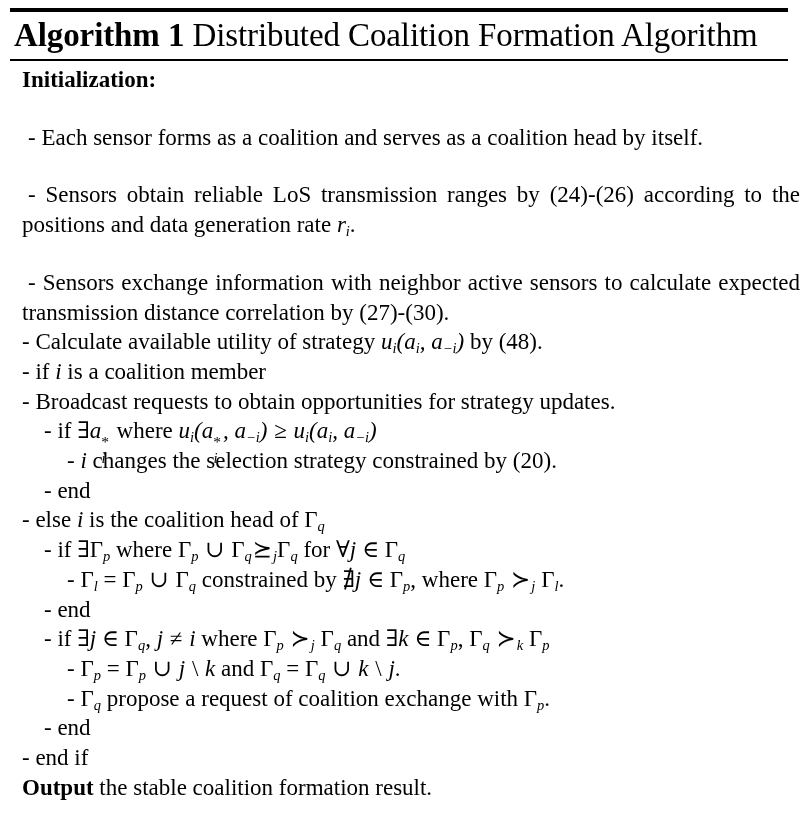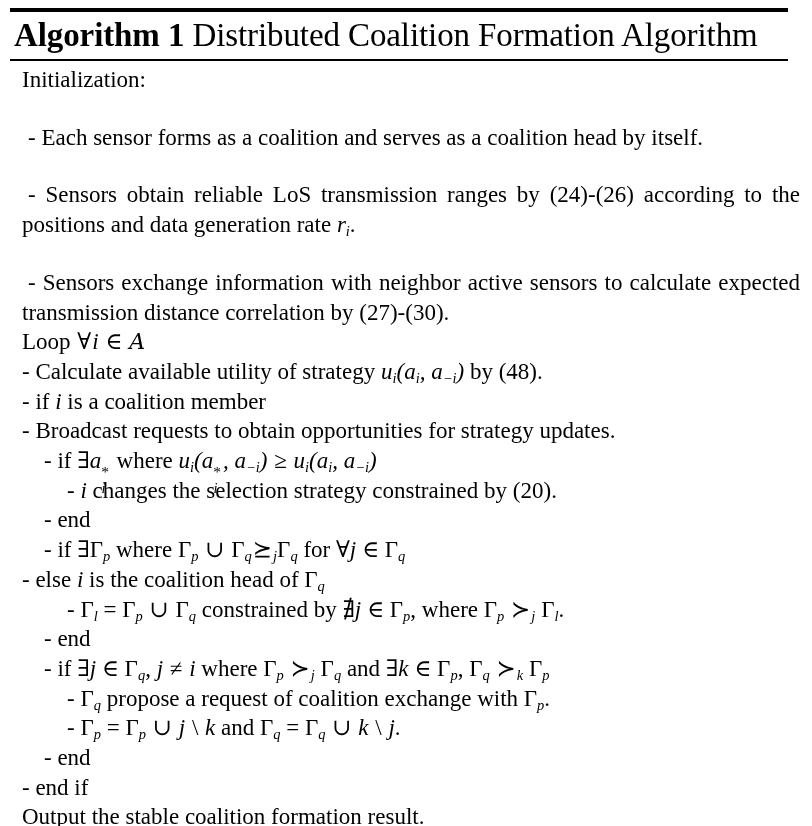--- a/index.html
+++ b/index.html
@@ -66,21 +66,21 @@
     text-align: justify;
     text-align-last: left;
     white-space: normal;
     text-indent: 6px;
     margin-top: 28px;
   }
   .para.tight {
     text-indent: 4px;
   }
 
-  .kw { font-weight: normal; }
+  .kw { font-weight: bold; }
 
   
   .lvl0 { padding-left: 12px; }
   .lvl1 { padding-left: 34px; }
   .lvl2 { padding-left: 57px; }
 
   
   .mi  { font-style: italic; }
   .cal {
     font-family: "DejaVu Serif", serif;
@@ -143,26 +143,20 @@
     </div>
 
     <div class="para">
       <span>- Sensors obtain reliable LoS transmission ranges by (24)-(26) according to the positions and data generation rate </span><span class="mi">r</span><sub class="mi">i</sub><span>.</span>
     </div>
 
     <div class="para">
       <span>- Sensors exchange information with neighbor active sensors to calculate expected transmission distance correlation by (27)-(30).</span>
     </div>
 
-    <div class="line lvl0">
-      <span class="kw">Loop</span>
-      <span class="op">∀</span><span class="mi">i</span>
-      <span class="op">∈</span>
-      <span class="cal">A</span>
-    </div>
 
 
     <div class="line lvl0">
       <span>- Calculate available utility of strategy </span><span class="mi">u</span><sub class="mi">i</sub><span class="mi">(a</span><sub class="mi">i</sub><span class="mi">, a</span><sub class="mi">−i</sub><span class="mi">)</span><span> by (48).</span>
     </div>
 
     <div class="line lvl0">
       <span>- if </span><span class="mi">i</span><span> is a coalition member</span>
     </div>
 
@@ -175,48 +169,48 @@
     </div>
 
     <div class="line lvl2">
       <span>- </span><span class="mi">i</span><span> changes the selection strategy constrained by (20).</span>
     </div>
 
     <div class="line lvl1">
       <span>- end</span>
     </div>
 
+    <div class="line lvl0">
+      <span>- else </span><span class="mi">i</span><span> is the coalition head of </span><span class="gm">Γ</span><sub class="mi">q</sub>
+    </div>
+
     <div class="line lvl1">
       <span>- if ∃Γ</span><sub class="mi">p</sub><span> where Γ</span><sub class="mi">p</sub> <span class="op">∪</span> <span class="gm">Γ</span><sub class="mi">q</sub><span class="op">⪰</span><sub class="mi">j</sub><span class="gm">Γ</span><sub class="mi">q</sub><span> for ∀</span><span class="mi">j</span><span> ∈ Γ</span><sub class="mi">q</sub>
     </div>
 
-    <div class="line lvl0">
-      <span>- else </span><span class="mi">i</span><span> is the coalition head of </span><span class="gm">Γ</span><sub class="mi">q</sub>
-    </div>
-
     <div class="line lvl2">
       <span>- Γ</span><sub class="mi">l</sub><span> = Γ</span><sub class="mi">p</sub><span class="op"> ∪ </span><span class="gm">Γ</span><sub class="mi">q</sub><span> constrained by ∄</span><span class="mi">j</span><span> ∈ Γ</span><sub class="mi">p</sub><span>, where Γ</span><sub class="mi">p</sub><span class="op"> ≻</span><sub class="mi">j</sub><span> Γ</span><sub class="mi">l</sub><span>.</span>
     </div>
 
     <div class="line lvl1">
       <span>- end</span>
     </div>
 
     <div class="line lvl1">
       <span>- if ∃</span><span class="mi">j</span><span> ∈ Γ</span><sub class="mi">q</sub><span>, </span><span class="mi">j</span><span class="op"> ≠ </span><span class="mi">i</span><span> where Γ</span><sub class="mi">p</sub><span class="op"> ≻</span><sub class="mi">j</sub><span> Γ</span><sub class="mi">q</sub><span> and ∃</span><span class="mi">k</span><span> ∈ Γ</span><sub class="mi">p</sub><span>, Γ</span><sub class="mi">q</sub><span class="op"> ≻</span><sub class="mi">k</sub><span> Γ</span><sub class="mi">p</sub>
     </div>
 
     <div class="line lvl2">
+      <span>- Γ</span><sub class="mi">p</sub><span> = Γ</span><sub class="mi">p</sub><span class="op"> ∪ </span><span class="mi">j</span><span class="op"> \ </span><span class="mi">k</span><span> and Γ</span><sub class="mi">q</sub><span> = Γ</span><sub class="mi">q</sub><span class="op"> ∪ </span><span class="mi">k</span><span class="op"> \ </span><span class="mi">j</span><span>.</span>
+    </div>
+
+    <div class="line lvl2">
       <span>- Γ</span><sub class="mi">q</sub><span> propose a request of coalition exchange with Γ</span><sub class="mi">p</sub><span>.</span>
     </div>
 
-    <div class="line lvl2">
-      <span>- Γ</span><sub class="mi">p</sub><span> = Γ</span><sub class="mi">p</sub><span class="op"> ∪ </span><span class="mi">j</span><span class="op"> \ </span><span class="mi">k</span><span> and Γ</span><sub class="mi">q</sub><span> = Γ</span><sub class="mi">q</sub><span class="op"> ∪ </span><span class="mi">k</span><span class="op"> \ </span><span class="mi">j</span><span>.</span>
-    </div>
-
     <div class="line lvl1">
       <span>- end</span>
     </div>
 
     <div class="line lvl0">
       <span>- end if</span>
     </div>
 
 
     <div class="line lvl0">

